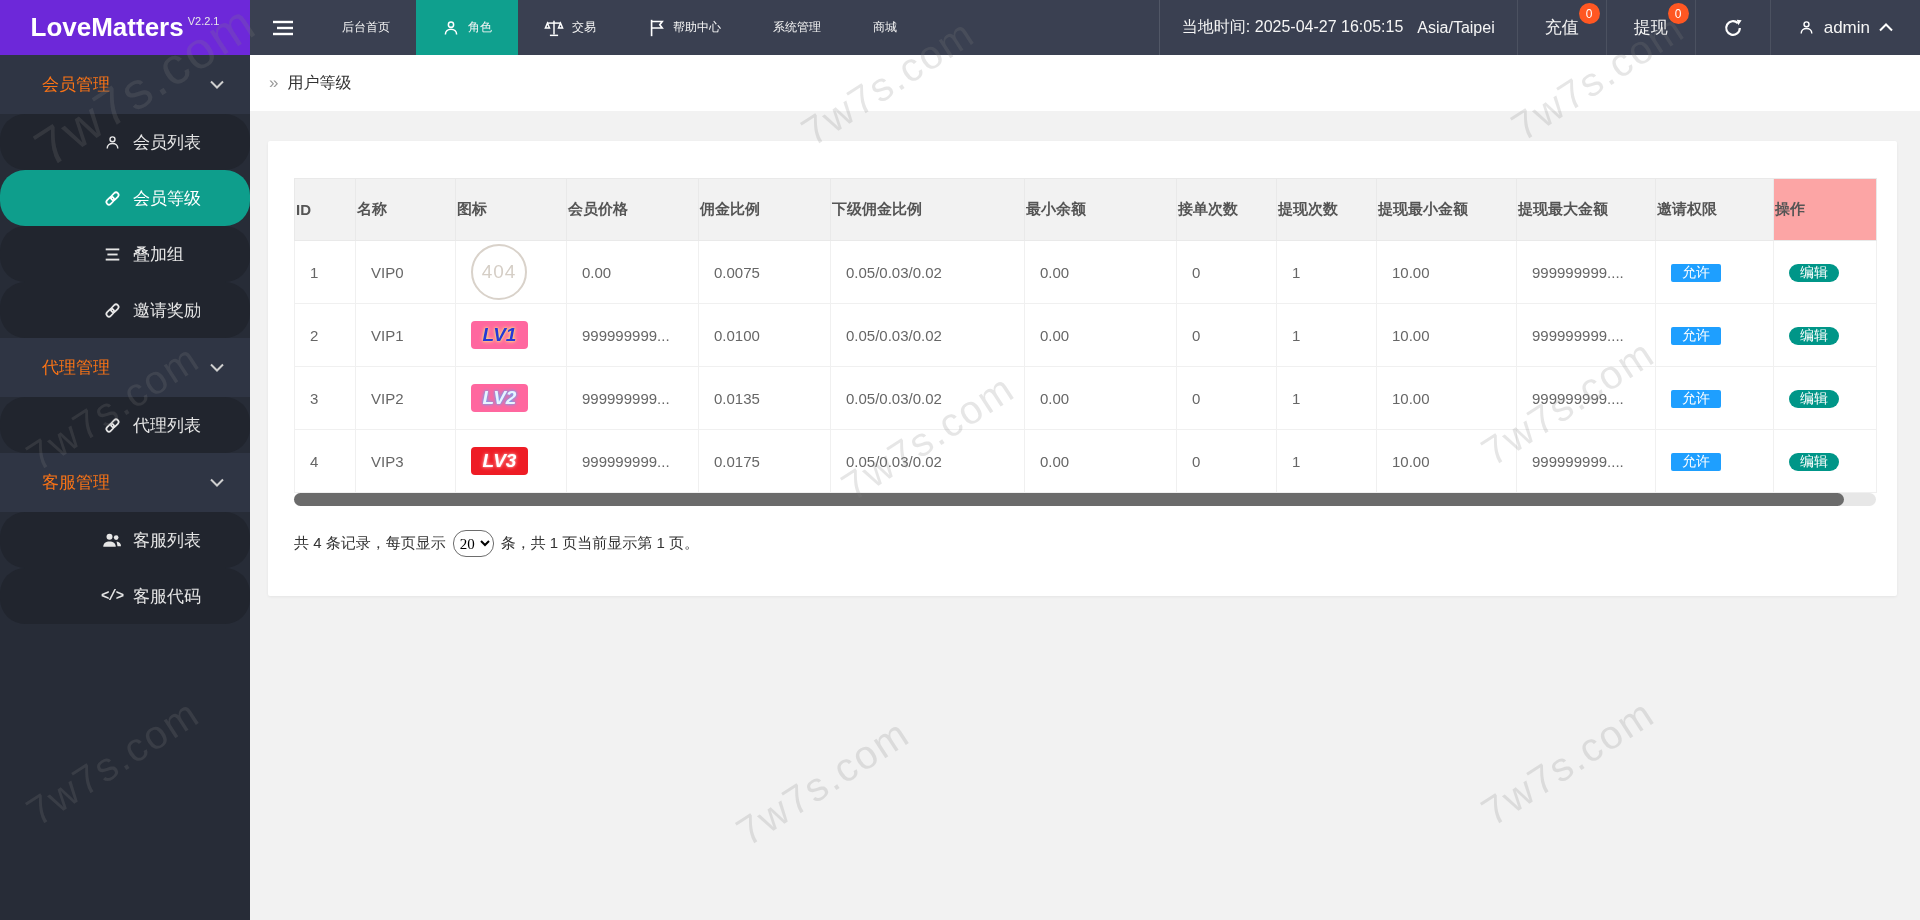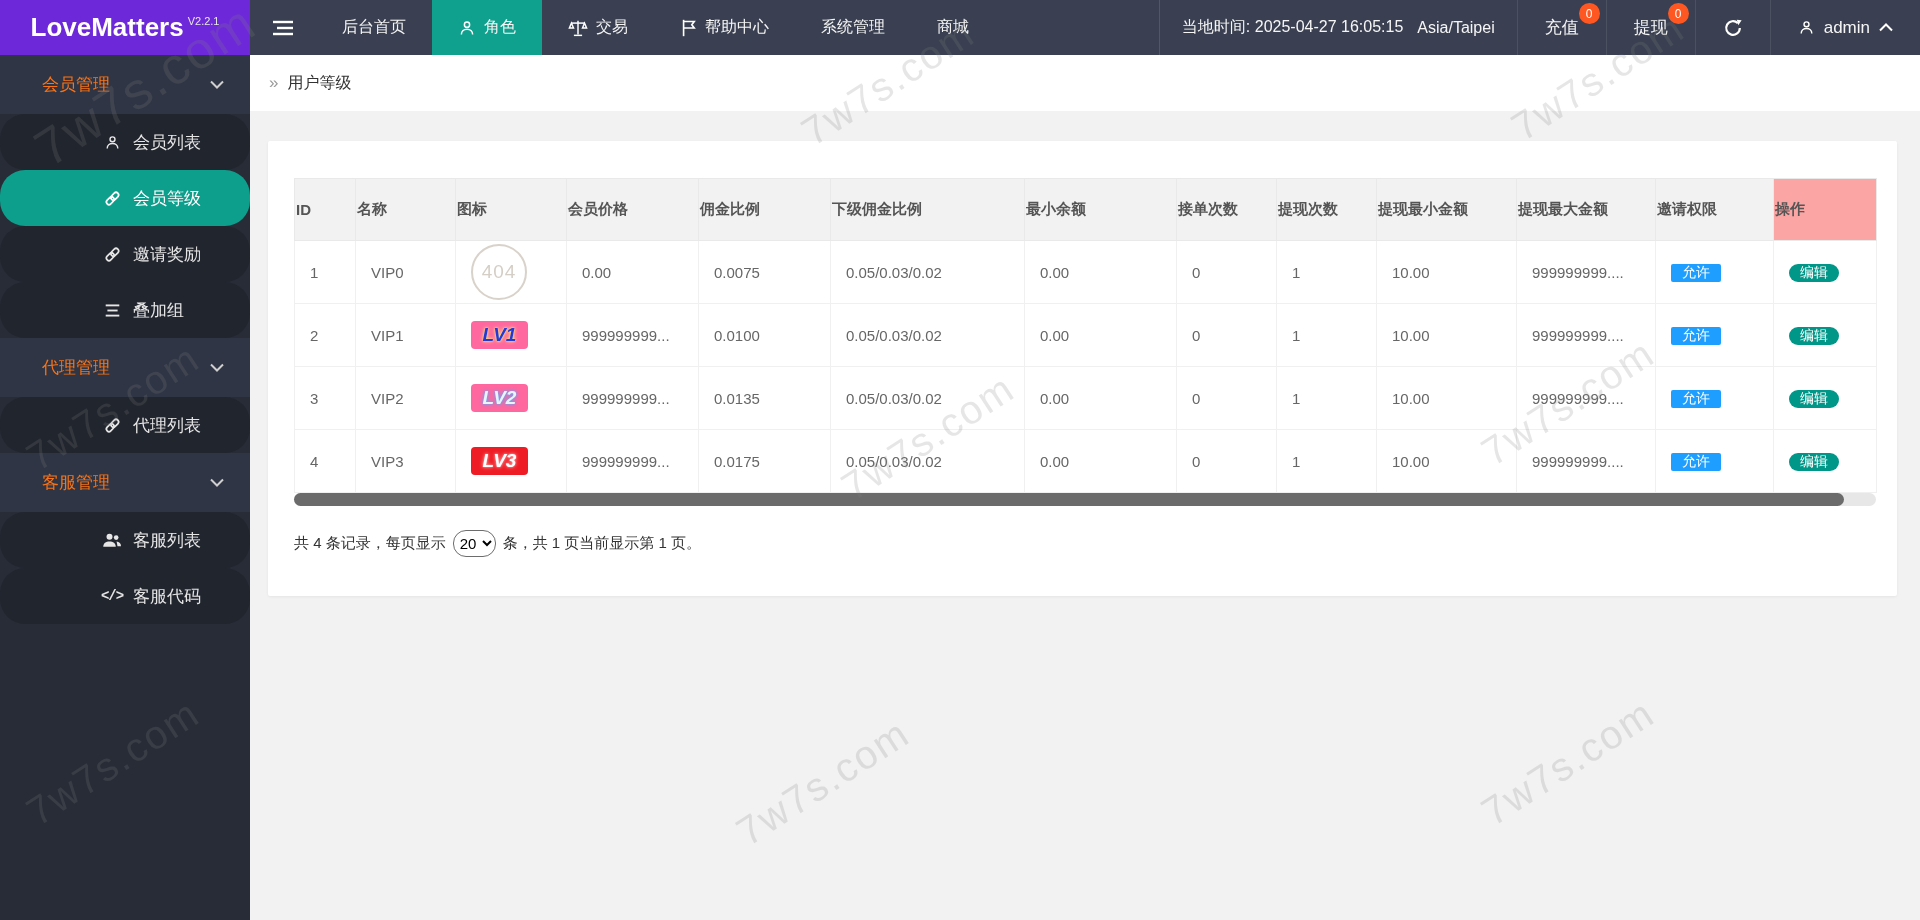--- a/index.html
+++ b/index.html
@@ -6,21 +6,21 @@
   html,body { width:1920px; height:920px; overflow:hidden;
     font-family:"Liberation Sans","DejaVu Sans",sans-serif; background:#f2f2f2; }
 
   
   .navbar { position:absolute; left:0; top:0; width:1920px; height:55px;
     background:#3a4051; display:flex; align-items:stretch; color:#f5f5f5; z-index:5; }
   .logo { width:250px; background:#6d28d9; display:flex; align-items:center; justify-content:center;
     font-size:26px; font-weight:bold; color:#fff; letter-spacing:0; }
   .logo sup { font-size:11px; font-weight:normal; margin-left:4px; margin-top:-14px; color:#e8e8e8; }
   .nav-toggle { width:66px; display:flex; align-items:center; justify-content:center; cursor:pointer; }
-  .nav-item { display:flex; align-items:center; padding:0 26px; font-size:16px; cursor:pointer; position:relative; }
+  .nav-item { display:flex; align-items:center; padding:0 26px; font-size:12px; cursor:pointer; position:relative; }
   .nav-item .ni { margin-right:8px; display:flex; }
   .nav-item.active { background:#0fa08e; }
   .nav-right { margin-left:auto; display:flex; align-items:stretch;padding-left:32px; }
   .time-block { display:flex; align-items:center; padding:0 22px; font-size:16px;
     border-left:1px solid rgba(255,255,255,.12); }
   .time-block .tz { margin-left:14px; }
   .nav-right .nav-item { border-left:1px solid rgba(255,255,255,.09); padding:0 27px; font-size:17px; }
   .badge { position:absolute; top:3px; right:6px; min-width:21px; height:21px; border-radius:11px;
     background:#ff5722; color:#fff; font-size:12px; display:flex; align-items:center;
     justify-content:center; padding:0 5px; font-style:normal; }
@@ -66,21 +66,21 @@
   .btn { border:none; border-radius:2px; color:#fff; font-size:14px; padding:0 11px;
     cursor:pointer; font-family:inherit; }
   .btn-blue { background:#1e9fff; }
   .btn-green { background:#009688;border-radius:10px; }
 
   .hscrollbar { width:1582px; height:13px; background:#e7e7e7; border-radius:7px; margin-top:0; }
   .hscrollbar .thumb { width:98%; height:13px; background:#6b6b6b; border-radius:7px; }
 
   .pagination { margin-top:24px; font-size:15px; color:#333; display:flex; align-items:center; }
   .pagination select { margin:0 7px; height:27px; font-size:15px; padding:0 2px;
-    border:1px solid #6d6d6d; border-radius:13px; background:#fff; font-family:Liberation Sans, sans-serif; }
+    border:1px solid #6d6d6d; border-radius:13px; background:#fff; font-family:Liberation Serif, serif; }
 
   
   .watermarks { position:absolute; left:0; top:0; width:1920px; height:920px;
     pointer-events:none; z-index:9; }
   .wm { position:absolute; color:rgba(128,128,128,0.20); font-size:40px;
     transform:rotate(-33deg); white-space:nowrap; letter-spacing:2px; }
   .wm.big { font-size:52px; }
 
   svg { display:block; }
 </style>
@@ -203,38 +203,38 @@
           <g transform="rotate(-45 12 12)">
             <rect x="2.5" y="8.8" width="11" height="6.4" rx="3.2"></rect>
             <rect x="10.5" y="8.8" width="11" height="6.4" rx="3.2"></rect>
           </g>
         </svg>
       </span>
     <span class="lbl">会员等级</span>
   </div>
   <div class="side-item">
     <span class="si">
+        <svg width="17" height="15" viewBox="0 0 20 16" stroke="#e6e6e6" stroke-width="2.2">
+          <line x1="2" y1="2" x2="18" y2="2"></line>
+          <line x1="4" y1="8" x2="16" y2="8"></line>
+          <line x1="2" y1="14" x2="18" y2="14"></line>
+        </svg>
+      </span>
+    <span class="lbl">叠加组</span>
+  </div>
+  <div class="side-item">
+    <span class="si">
         <svg width="19" height="19" viewBox="0 0 24 24" fill="none" stroke="#e6e6e6" stroke-width="2.2">
           <g transform="rotate(-45 12 12)">
             <rect x="2.5" y="8.8" width="11" height="6.4" rx="3.2"></rect>
             <rect x="10.5" y="8.8" width="11" height="6.4" rx="3.2"></rect>
           </g>
         </svg>
       </span>
     <span class="lbl">邀请奖励</span>
-  </div>
-  <div class="side-item">
-    <span class="si">
-        <svg width="17" height="15" viewBox="0 0 20 16" stroke="#e6e6e6" stroke-width="2.2">
-          <line x1="2" y1="2" x2="18" y2="2"></line>
-          <line x1="4" y1="8" x2="16" y2="8"></line>
-          <line x1="2" y1="14" x2="18" y2="14"></line>
-        </svg>
-      </span>
-    <span class="lbl">叠加组</span>
   </div>
 
   <div class="side-group">
     <span>代理管理</span>
     <span class="chev">
         <svg width="14" height="9" viewBox="0 0 14 9" fill="none" stroke="#cfcfcf" stroke-width="2">
           <polyline points="1,1.5 7,7.5 13,1.5"></polyline>
         </svg>
       </span>
   </div>

